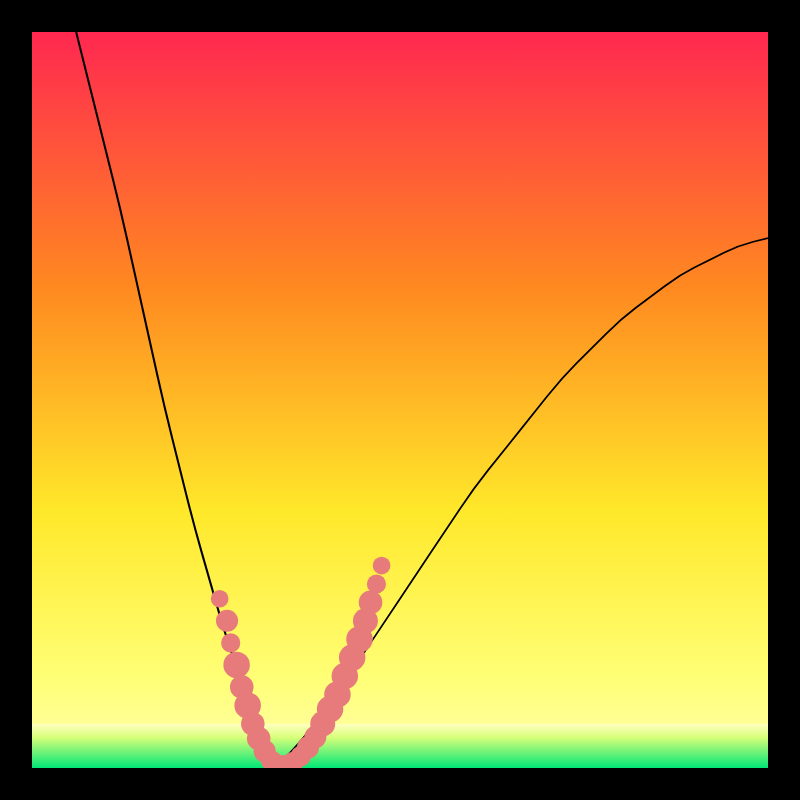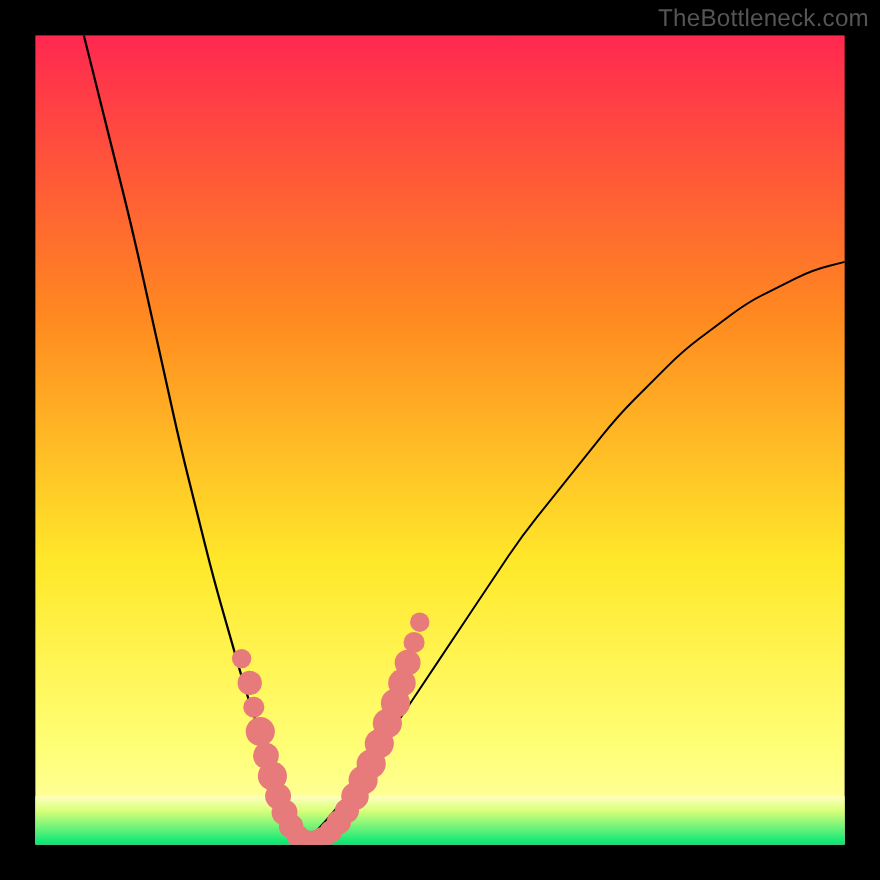--- a/index.html
+++ b/index.html
@@ -33,21 +33,20 @@
     font-size: 22px;
     font-weight: 500;
     letter-spacing: 0.2px;
     user-select: none;
   }
 </style>
 </head>
 <body>
 
 <div class="outer">
-  <div class="watermark">TheBottleneck.com</div>
 
   <svg class="plot" viewBox="0 0 100 100" preserveAspectRatio="none">
     <defs>
       <linearGradient id="bg" x1="0" y1="0" x2="0" y2="1">
         <stop id="g0" offset="0%" stop-color="#ff2850"></stop>
         <stop id="g1" offset="35%" stop-color="#ff8a20"></stop>
         <stop id="g2" offset="65%" stop-color="#ffe82a"></stop>
         <stop id="g3" offset="88%" stop-color="#ffff77"></stop>
         <stop id="g4" offset="95%" stop-color="#ffff99"></stop>
         <stop id="g5" offset="100%" stop-color="#ffffc0"></stop>

